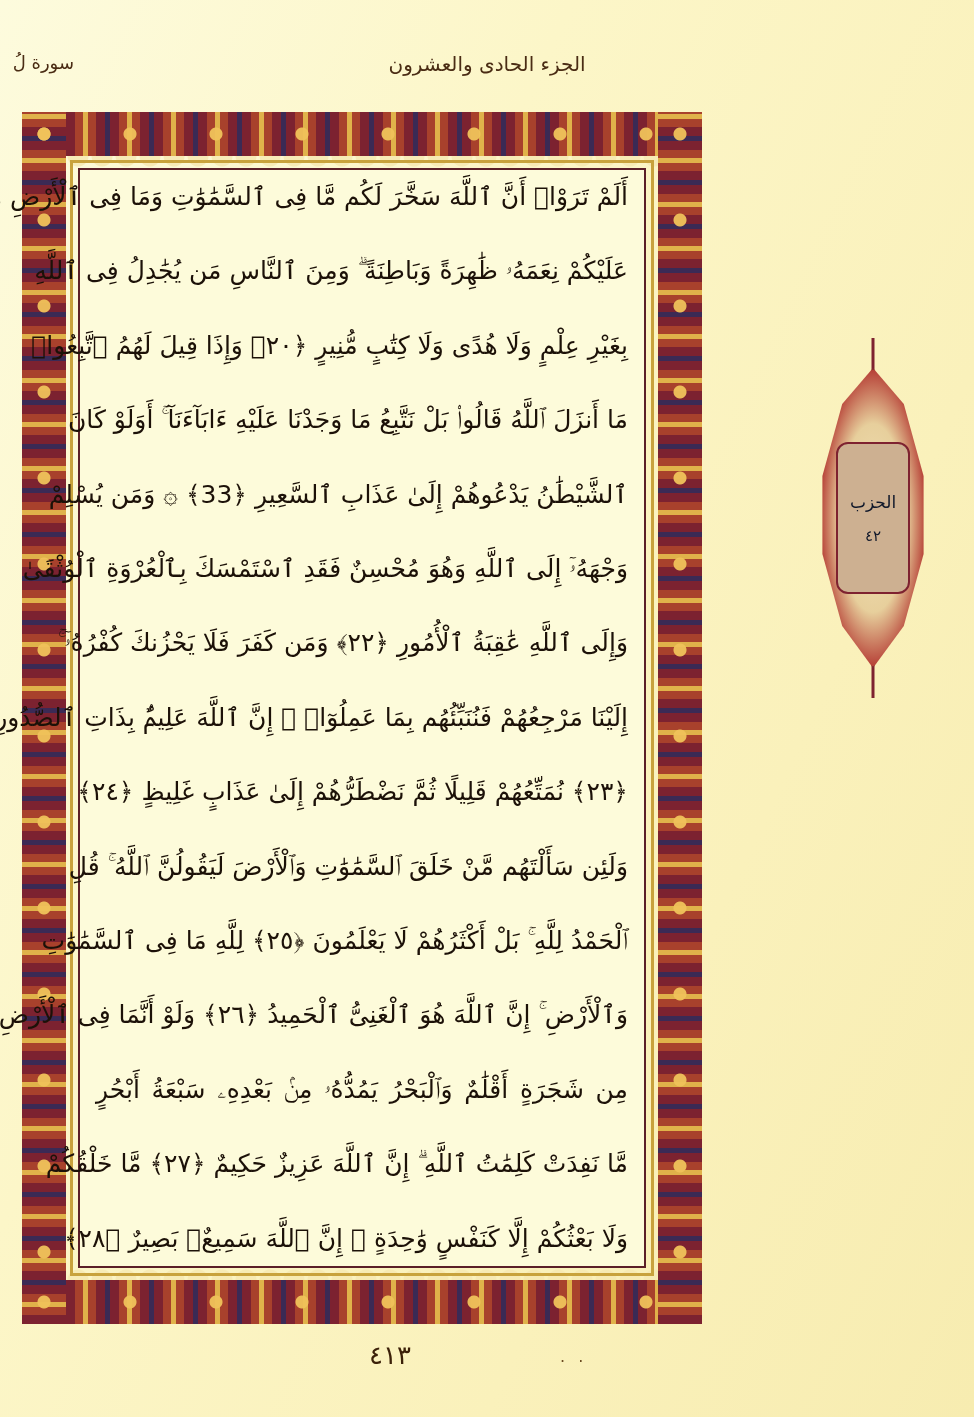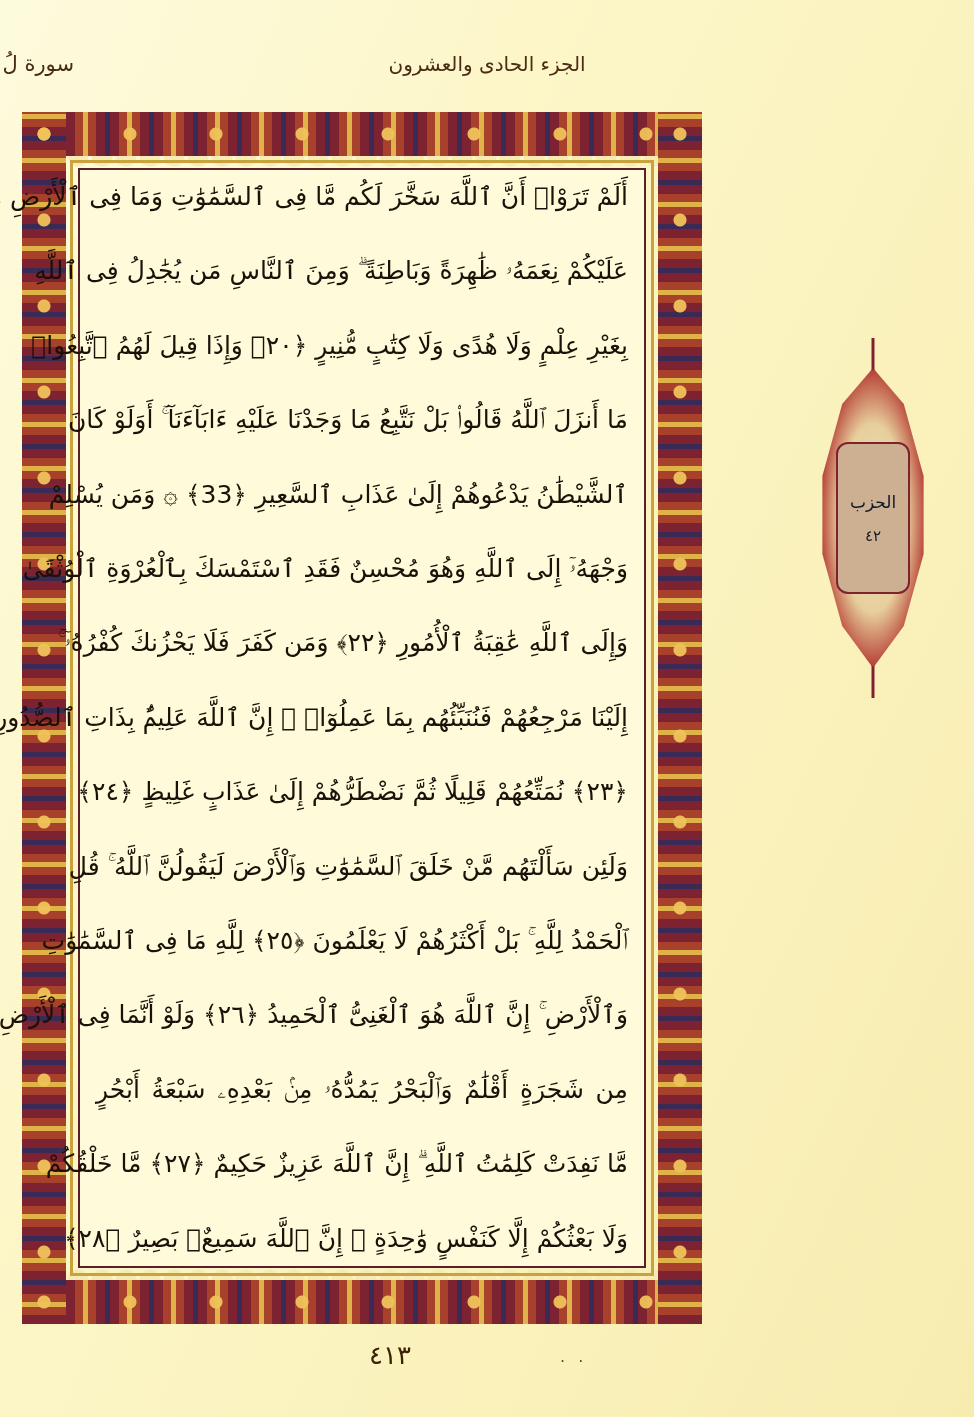--- a/index.html
+++ b/index.html
@@ -41,21 +41,21 @@
   #juz-label {
     left: 50%;
     transform: translateX(-50%);
     top: 8px;
     font-size: 20px;
     letter-spacing: 0px;
   }
   #sura-label {
     right: 900px;
     top: 8px;
-    font-size: 21px;
+    font-size: 18px;
   }
 
   
   #frame {
     position: absolute;
     top: 112px;
     left: 22px;
     width: 680px;
     height: 1212px;
     box-sizing: border-box;

